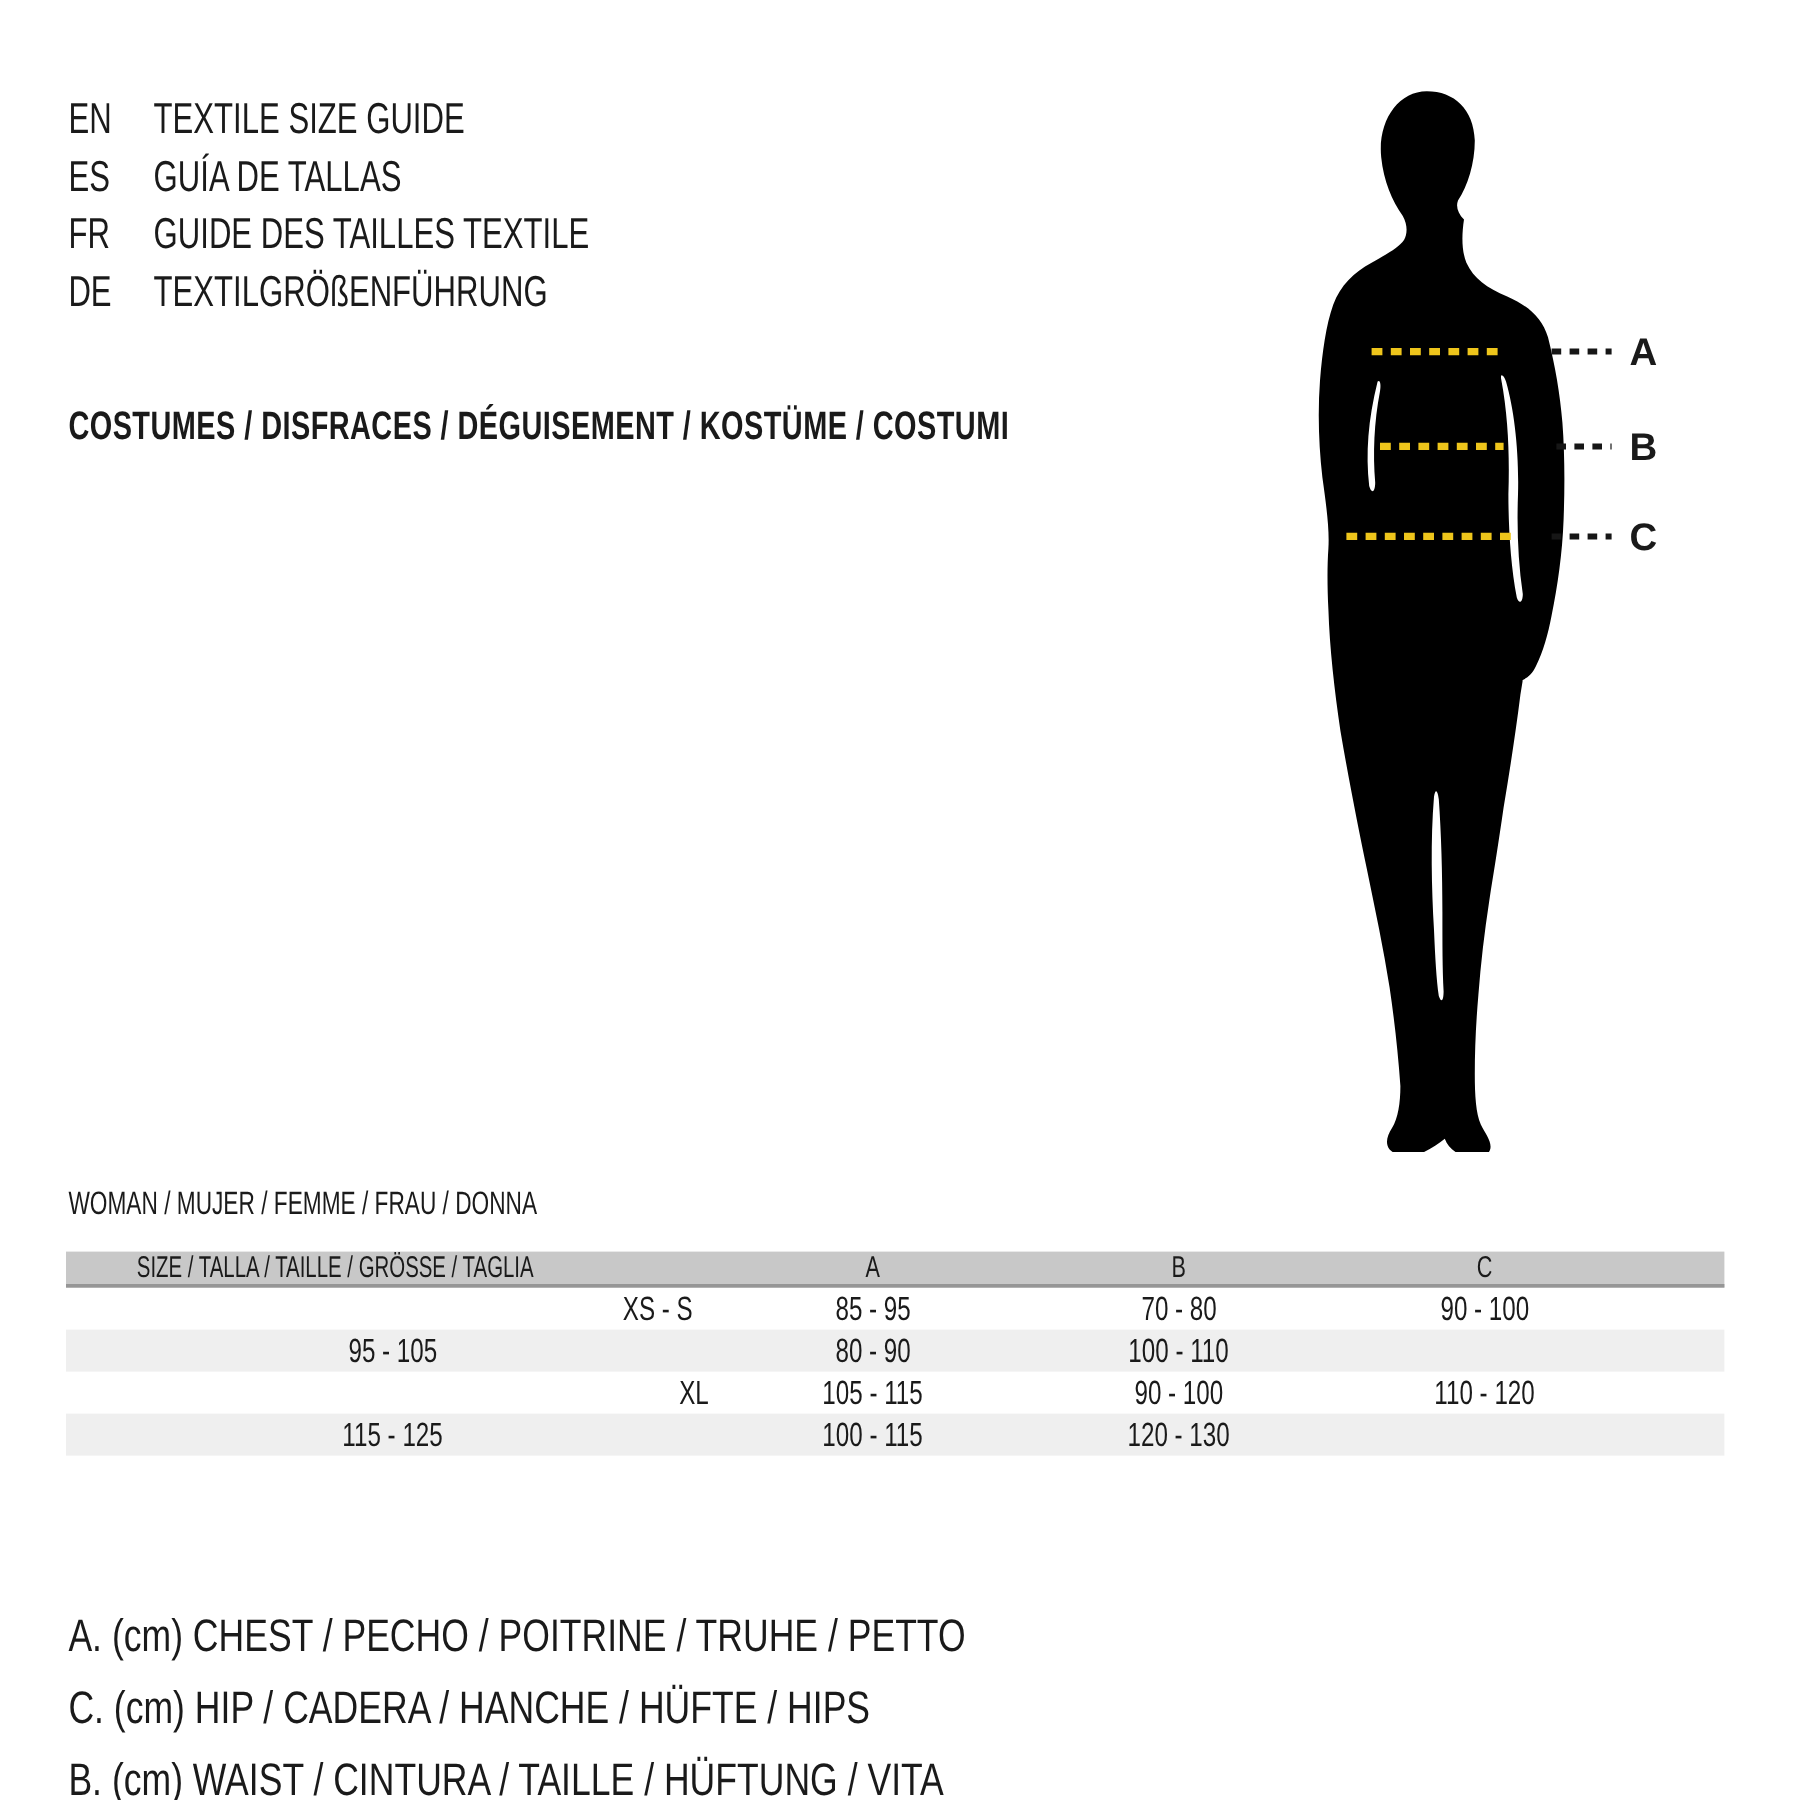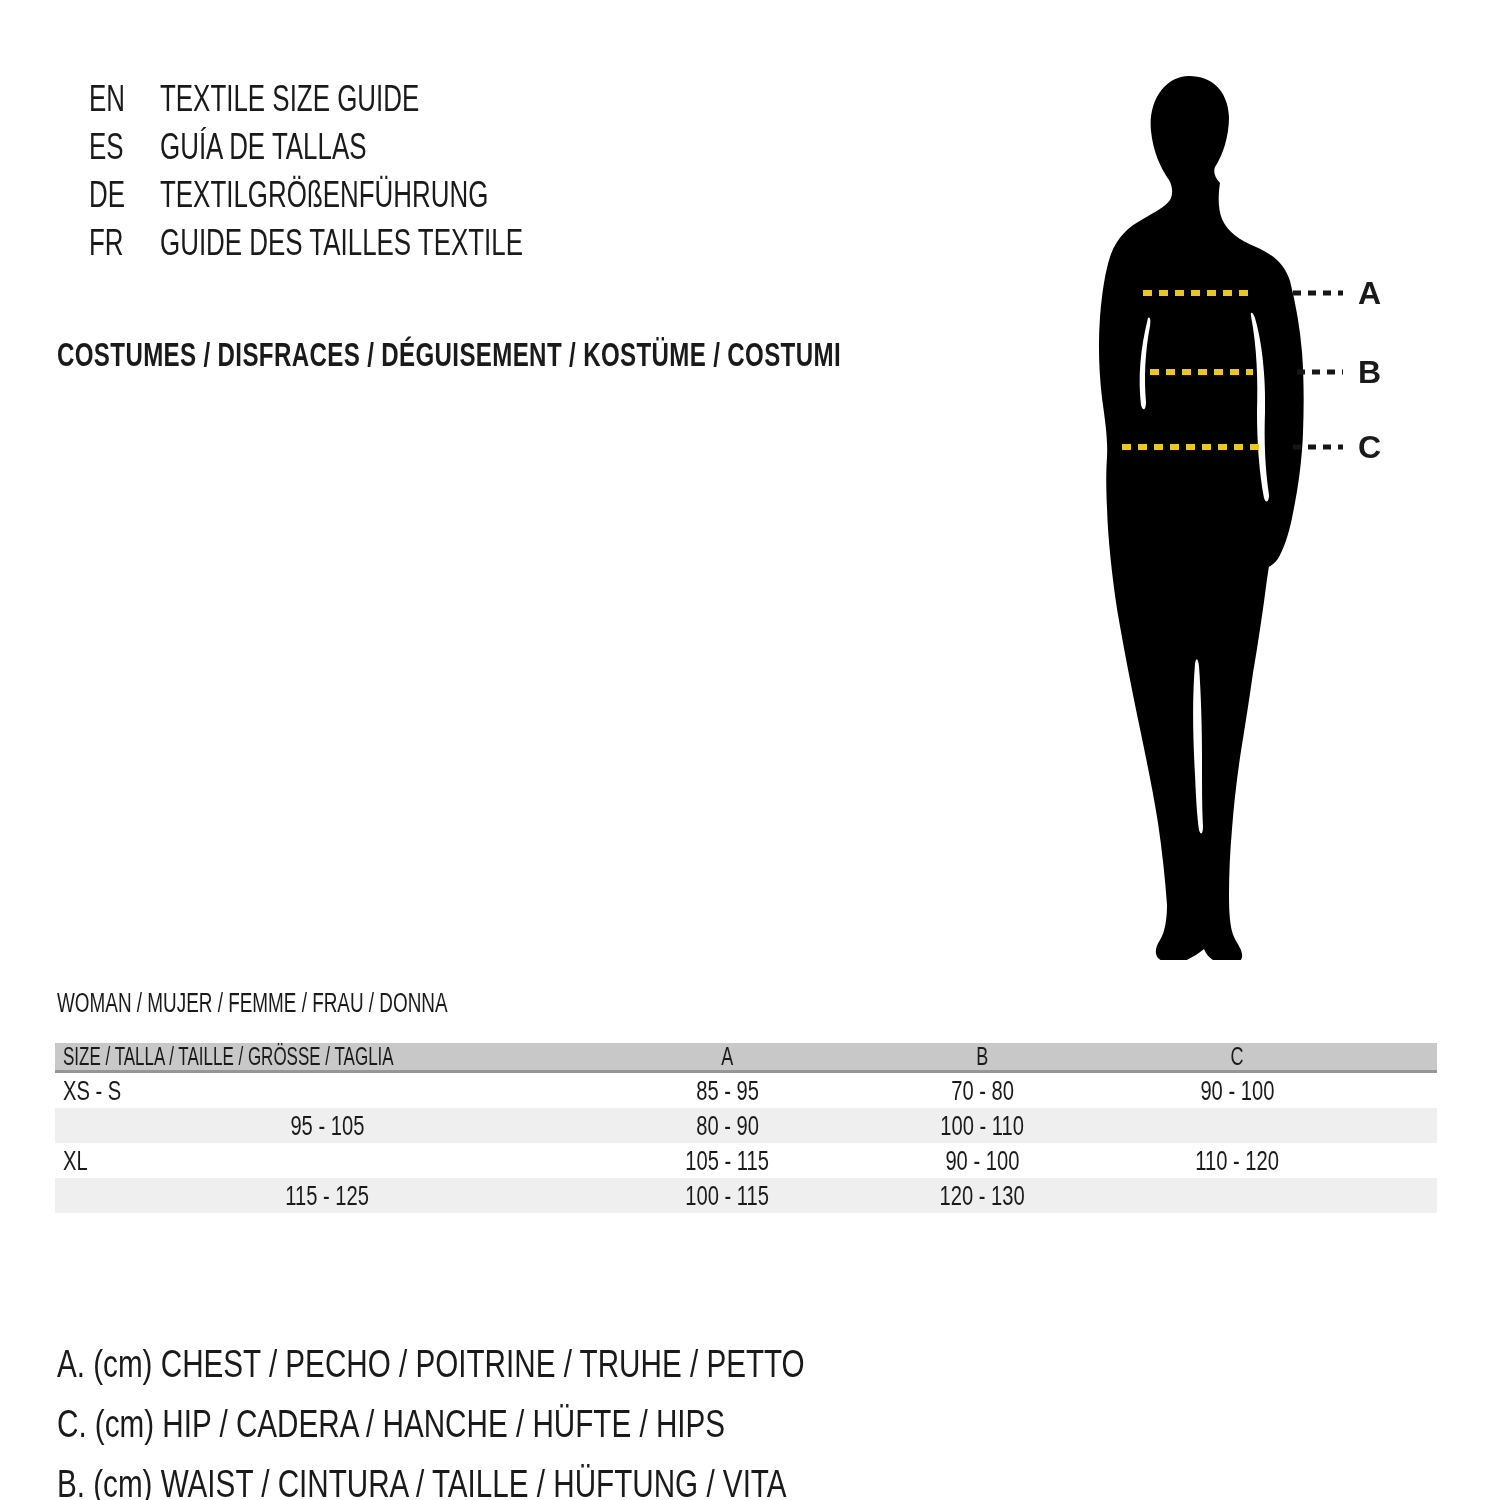--- a/index.html
+++ b/index.html
@@ -9,67 +9,67 @@
     overflow:hidden;
   }
   .abs{position:absolute;}
   
   .cx{display:inline-block;white-space:nowrap;transform:scaleX(var(--sx,.72));transform-origin:0 50%;}
   .cxc{display:inline-block;white-space:nowrap;transform:scaleX(var(--sx,.72));transform-origin:50% 50%;}
 
   
   #languages{left:57px;top:75px;font-size:36px;line-height:48px;}
   .lang-row{display:flex;}
-  .lang-code{flex:0 0 71px;width:71px;margin-left:32px;}
+  .lang-code{flex:0 0 71px;width:71px;}
 
   
   #category-heading{left:57px;top:338px;font-size:33px;line-height:34px;font-weight:bold;--sx:.73;letter-spacing:.5px;text-align:right;}
 
   
   #figure{left:1065px;top:60px;width:420px;height:900px;}
   #figure svg{display:block;}
   .sil{fill:var(--silhouette,#000);}
   .gap{fill:#ffffff;}
   line.measure{stroke:var(--accent_dash,#EEC51B);stroke-width:6;stroke-dasharray:9 7;}
   line.connector{stroke:#161616;stroke-width:5;stroke-dasharray:8 7;}
   .marker-label{font-size:32px;font-weight:bold;fill:var(--text,#1a1a1a);font-family:"Liberation Sans",sans-serif;}
 
   
   #woman-title{left:57px;top:986px;font-size:27px;line-height:34px;--sx:.70;}
   #size-table{left:55px;top:1043px;width:1382px;font-size:28px;}
   .trow{display:grid;grid-template-columns:545px 255px 255px 255px;align-items:center;}
   .trow.thead{height:27px;line-height:27px;font-size:25px;background:var(--table_header_bg,#C8C8C8);border-bottom:3px solid #969696;}
   .trow.tbody{height:35px;line-height:35px;}
   .trow.alt{background:var(--table_alt_bg,#EFEFEF);}
-  .cell-size{padding-left:8px;text-align:left;}
+  .cell-size{padding-left:8px;text-align:right;}
   .cell-num{text-align:center;}
 
   
   #legend{left:57px;top:1334px;font-size:38px;line-height:60px;--sx:.78;}
   .legend-row{display:block;}
 </style>
 </head>
 <body>
 
 <div id="languages" class="abs">
   <div class="lang-row">
     <span class="lang-code"><span class="cx">EN</span></span>
     <span class="cx">TEXTILE SIZE GUIDE</span>
   </div>
   <div class="lang-row">
     <span class="lang-code"><span class="cx">ES</span></span>
     <span class="cx">GUÍA DE TALLAS</span>
   </div>
   <div class="lang-row">
+    <span class="lang-code"><span class="cx">FR</span></span>
+    <span class="cx">GUIDE DES TAILLES TEXTILE</span>
+  </div>
+  <div class="lang-row">
     <span class="lang-code"><span class="cx">DE</span></span>
     <span class="cx">TEXTILGRÖßENFÜHRUNG</span>
-  </div>
-  <div class="lang-row">
-    <span class="lang-code"><span class="cx">FR</span></span>
-    <span class="cx">GUIDE DES TAILLES TEXTILE</span>
   </div>
 </div>
 
 <div id="category-heading" class="abs">
   <span class="cx">COSTUMES / DISFRACES / DÉGUISEMENT / KOSTÜME / COSTUMI</span>
 </div>
 
 <div id="figure" class="abs">
   <svg width="420" height="900" viewBox="0 0 420 900">
 

